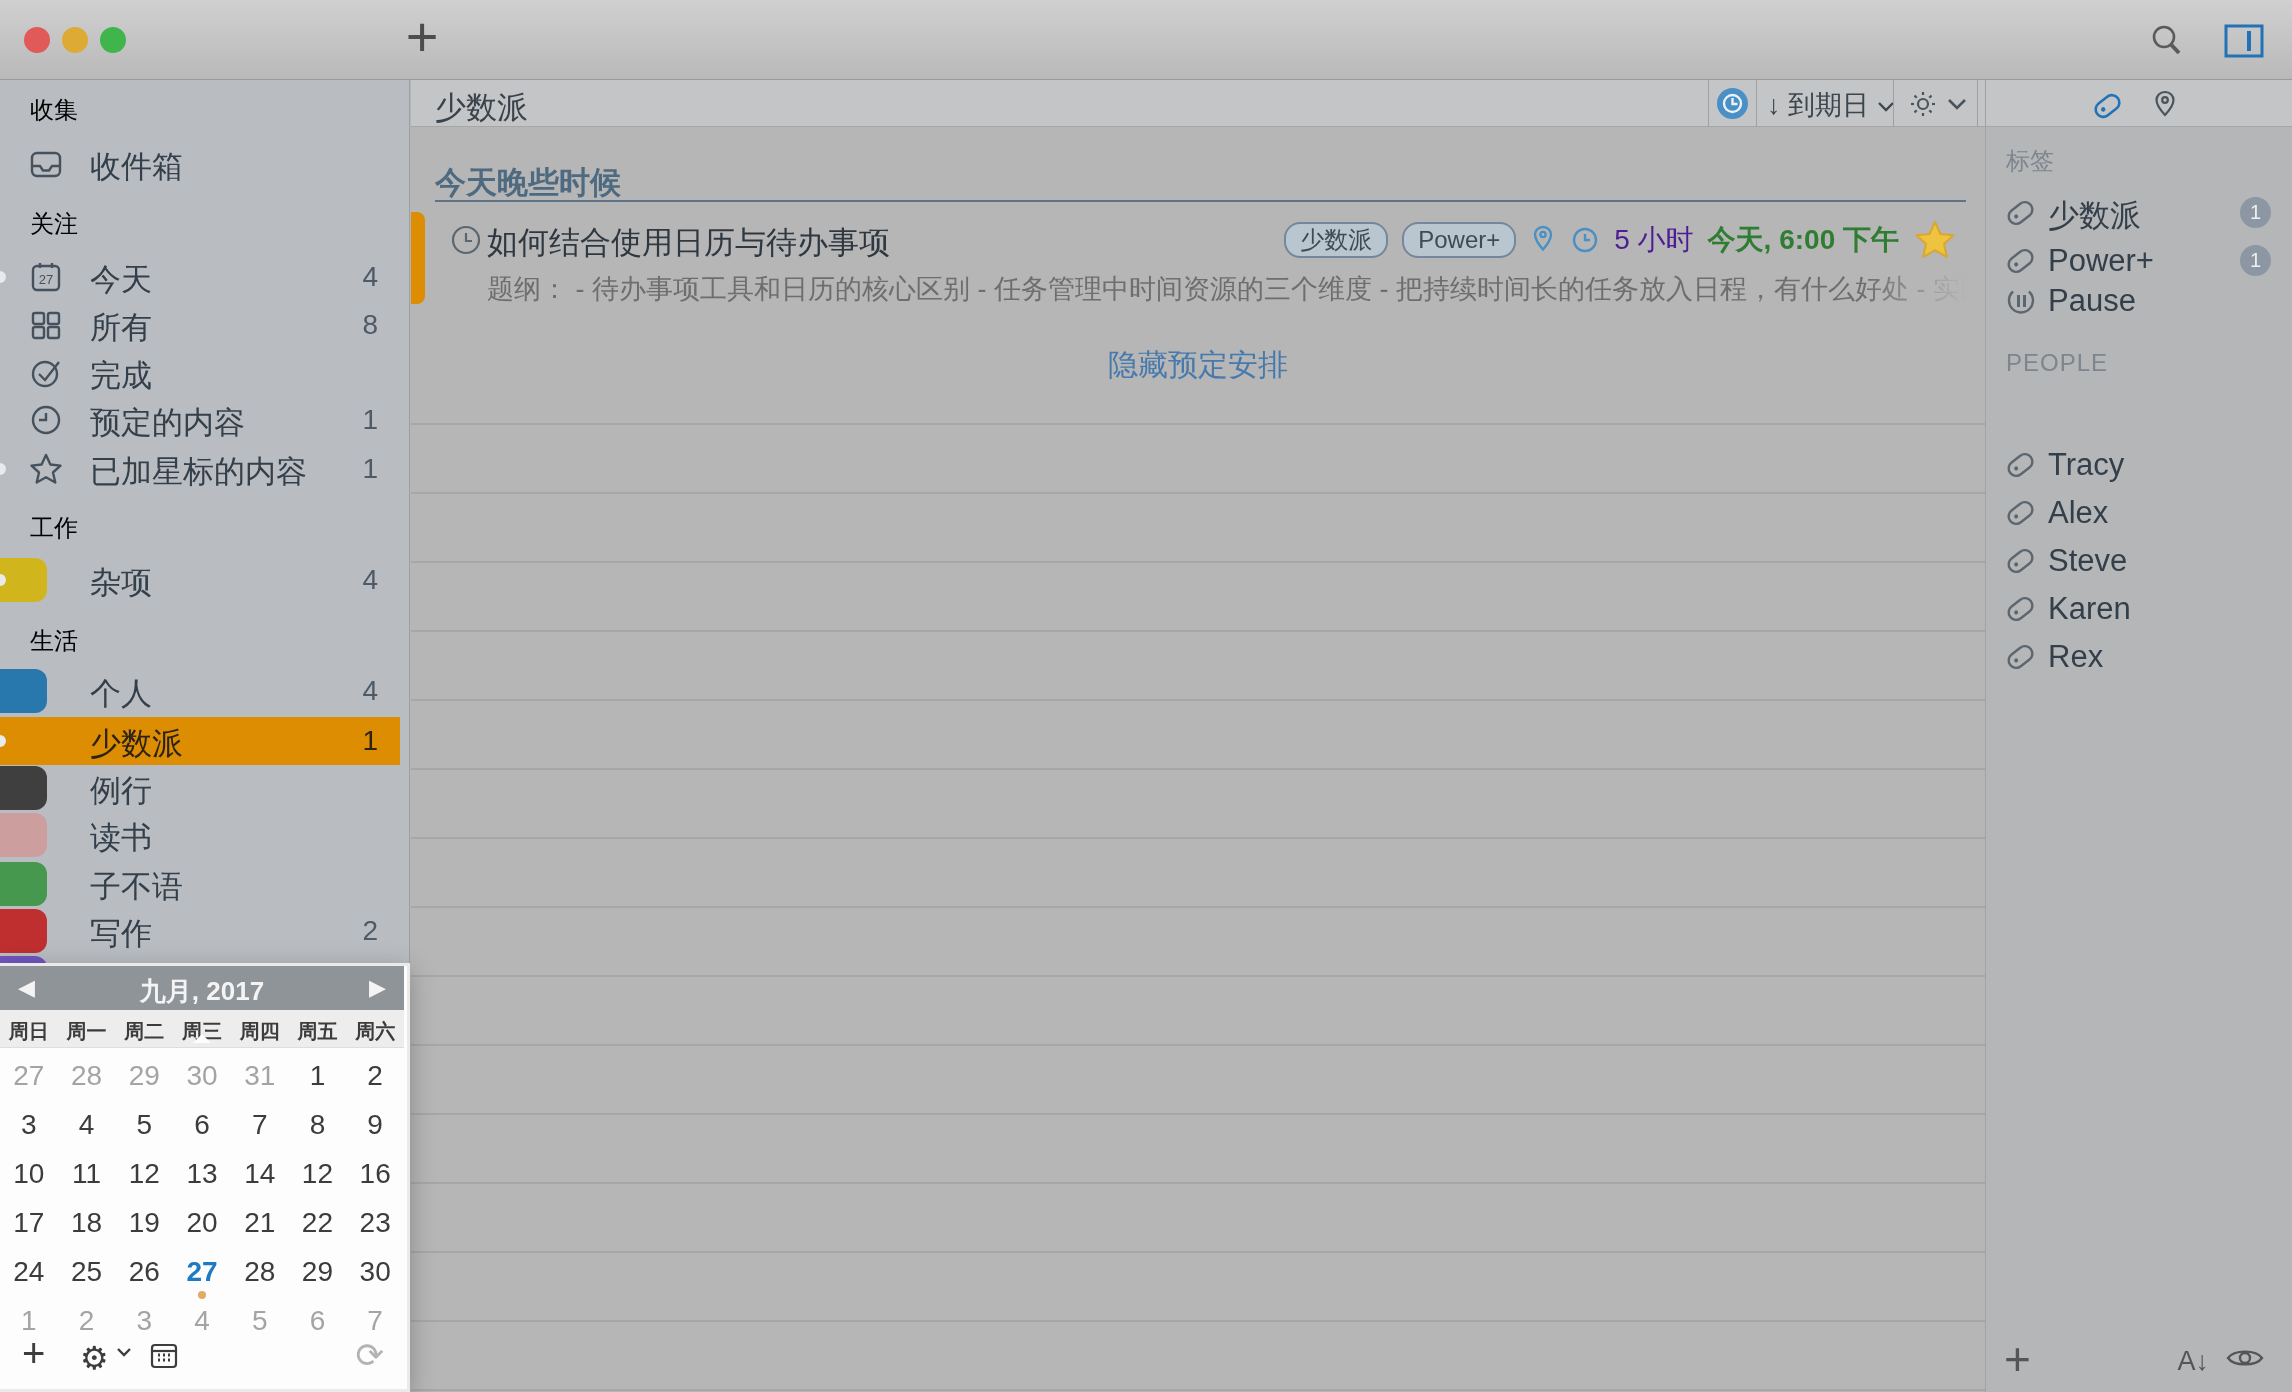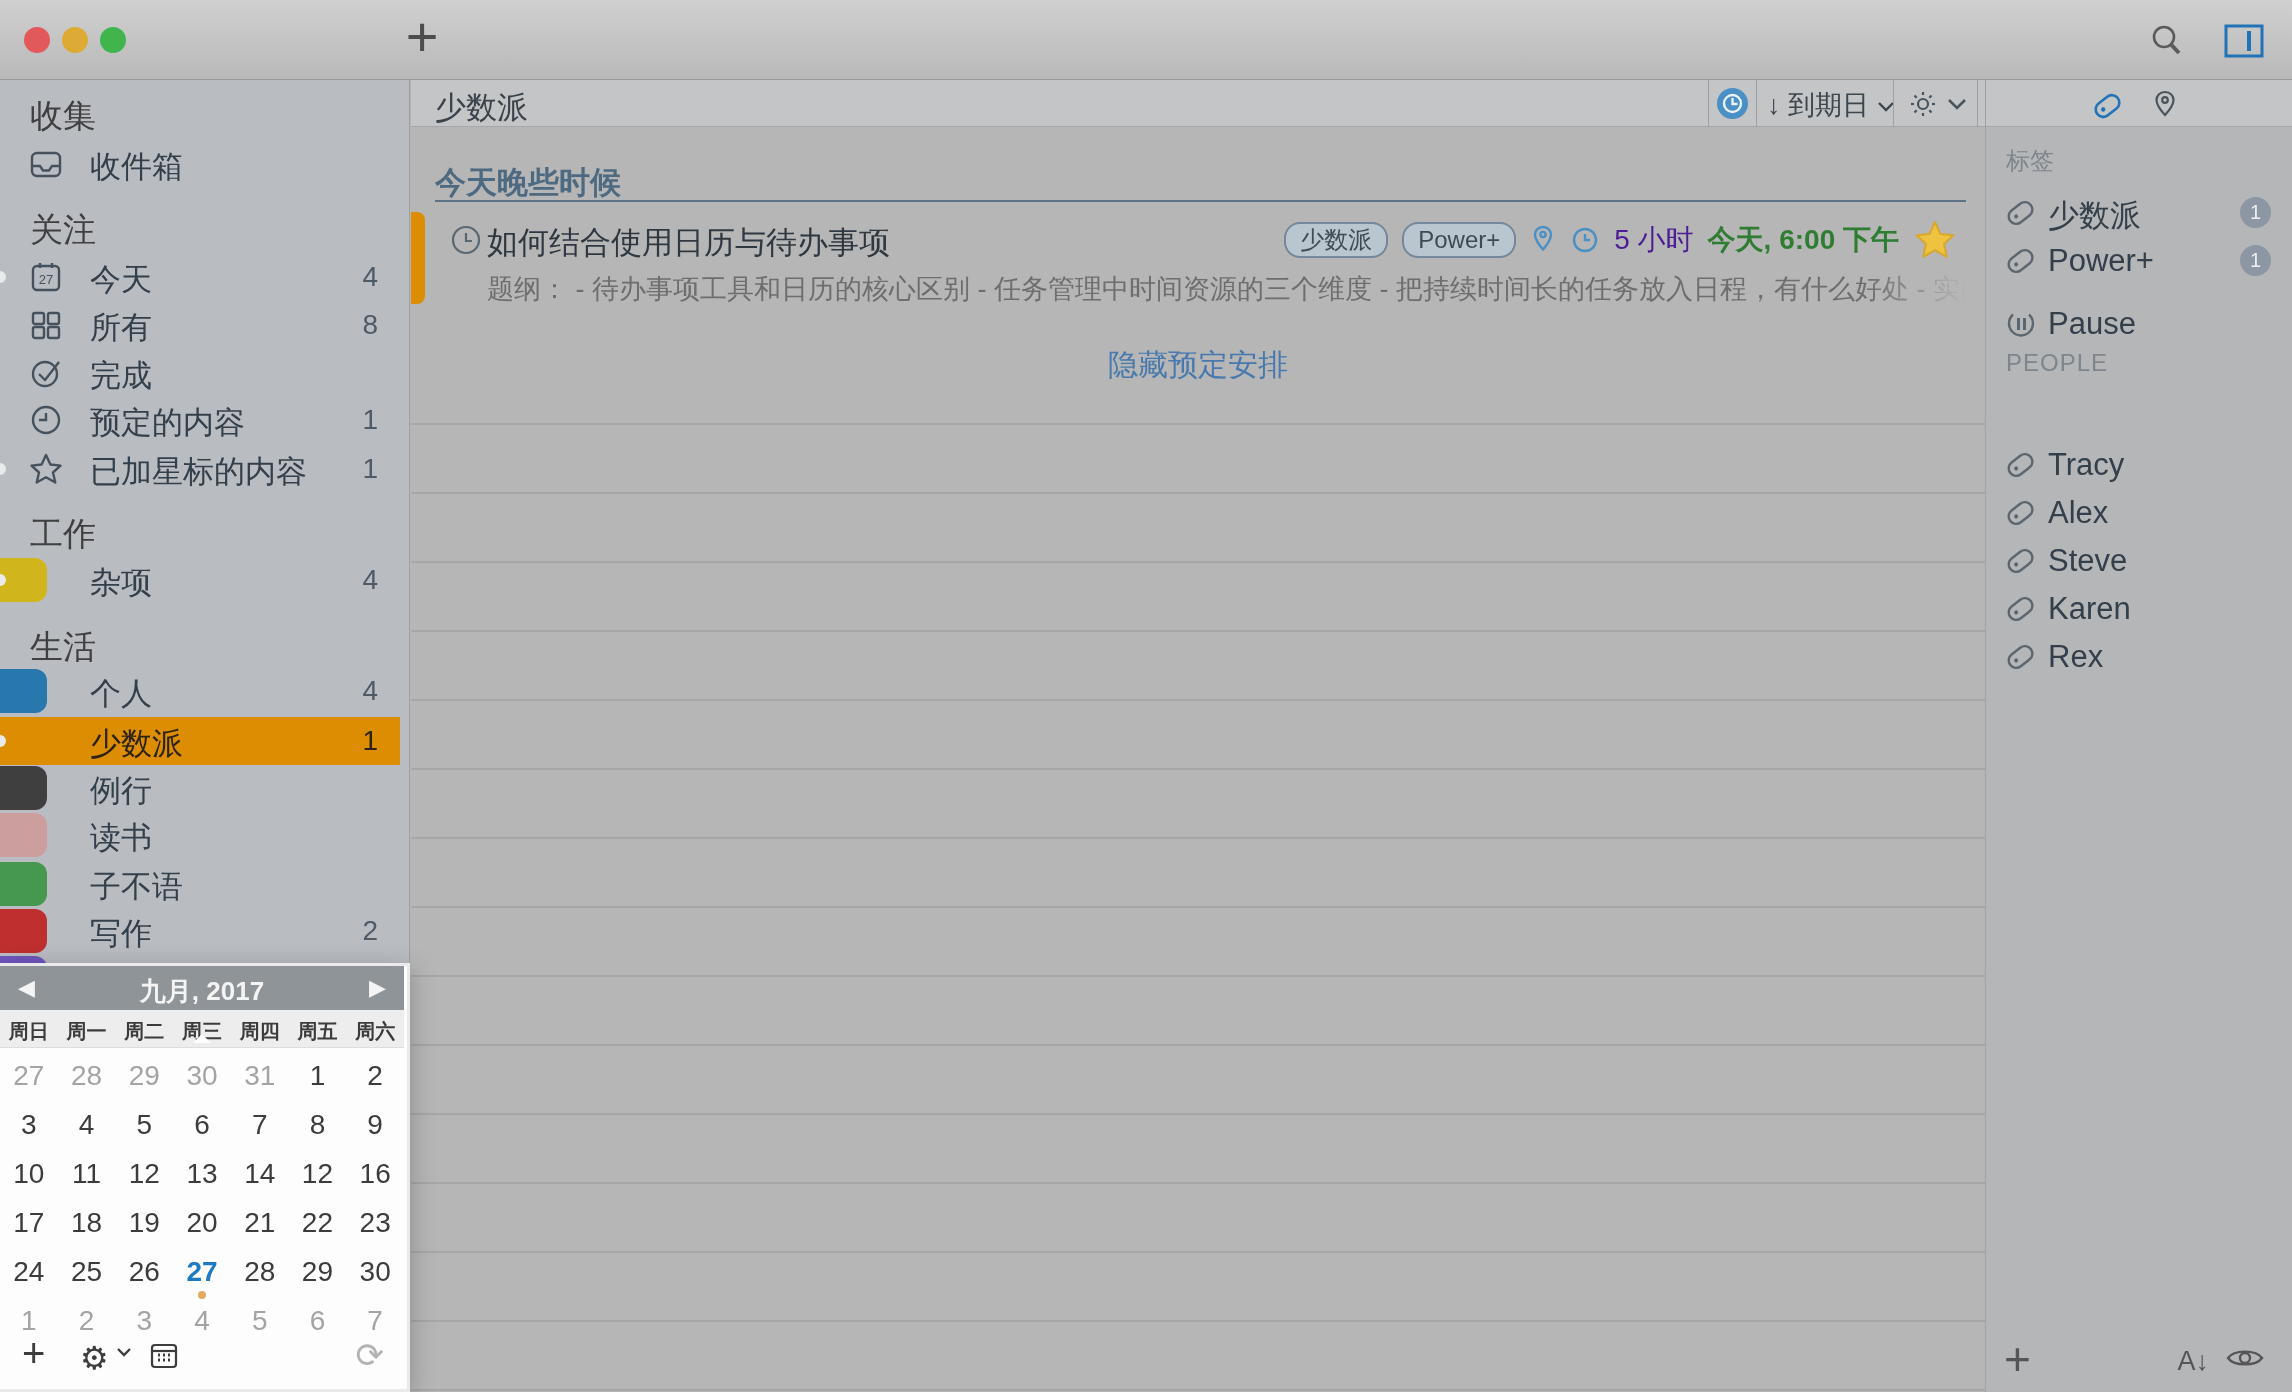--- a/index.html
+++ b/index.html
@@ -14,21 +14,21 @@
   .tl.yellow{left:62px;background:#ddab34;}
   .tl.green{left:100px;background:#3fb54c;}
   .tb-plus{position:absolute;left:392px;top:8px;width:60px;height:60px;
     font-size:56px;font-weight:300;color:#4d4d4d;text-align:center;line-height:58px;cursor:default;}
   .tb-search{position:absolute;left:2148px;top:22px;}
   .tb-toggle{position:absolute;left:2222px;top:22px;}
 
   
   .sidebar{position:absolute;left:0;top:80px;width:410px;height:1312px;
     background:#b9bdc2;border-right:1px solid #9ba0a5;}
-  .sec-label{position:absolute;left:30px;height:34px;font-size:33px;color:#404040;}
+  .sec-label{position:absolute;left:30px;height:34px;font-size:24px;color:#000000;}
   .srow{position:absolute;left:0;width:400px;height:48px;}
   .srow .slabel{position:absolute;left:90px;top:6px;font-size:31px;color:#333f4a;}
   .srow .scount{position:absolute;right:22px;top:8px;font-size:28px;color:#4e5a66;}
   .srow .sicon{position:absolute;left:28px;top:6px;width:36px;height:36px;color:#45525e;}
   .ptab{position:absolute;left:0;top:2px;width:47px;height:44px;border-radius:0 12px 12px 0;}
   .srow.selected{background:#dd8d02;}
   .srow.selected .slabel,.srow.selected .scount{color:#2c2316;}
   .edge-dot{position:absolute;left:-6px;width:12px;height:12px;border-radius:50%;background:#e8eaec;}
   .main-header{position:absolute;left:411px;top:80px;width:1881px;height:47px;
     background:#c4c5c6;border-bottom:1px solid #a6a7a8;}
@@ -397,21 +397,21 @@
             <g transform="rotate(-38 17 15)" fill="none" stroke="#5c666f" stroke-width="2.4">
           <rect x="3" y="8" width="26" height="15" rx="7.5"></rect>
               <circle cx="10.5" cy="15.5" r="2" fill="#5c666f" stroke="none"></circle>
             </g>
           </svg>
       </span>
       <span class="rlabel">Power+</span>
       <span class="badge">1</span>
     </div>
 
-    <div class="rrow" style="top:173px;text-align:center;">
+    <div class="rrow" style="top:150px;text-align:center;">
       <span class="ricon">
         <svg width="34" height="32" viewBox="0 0 34 32">
             <g fill="none" stroke="#5c666f" stroke-width="2.4">
           <path d="M9 6.5 a12 12 0 1 0 16 0"></path>
             </g>
           <rect x="13" y="10" width="3" height="12" fill="#5c666f"></rect>
             <rect x="19" y="10" width="3" height="12" fill="#5c666f"></rect>
           </svg>
       </span>
       <span class="rlabel">Pause</span>

